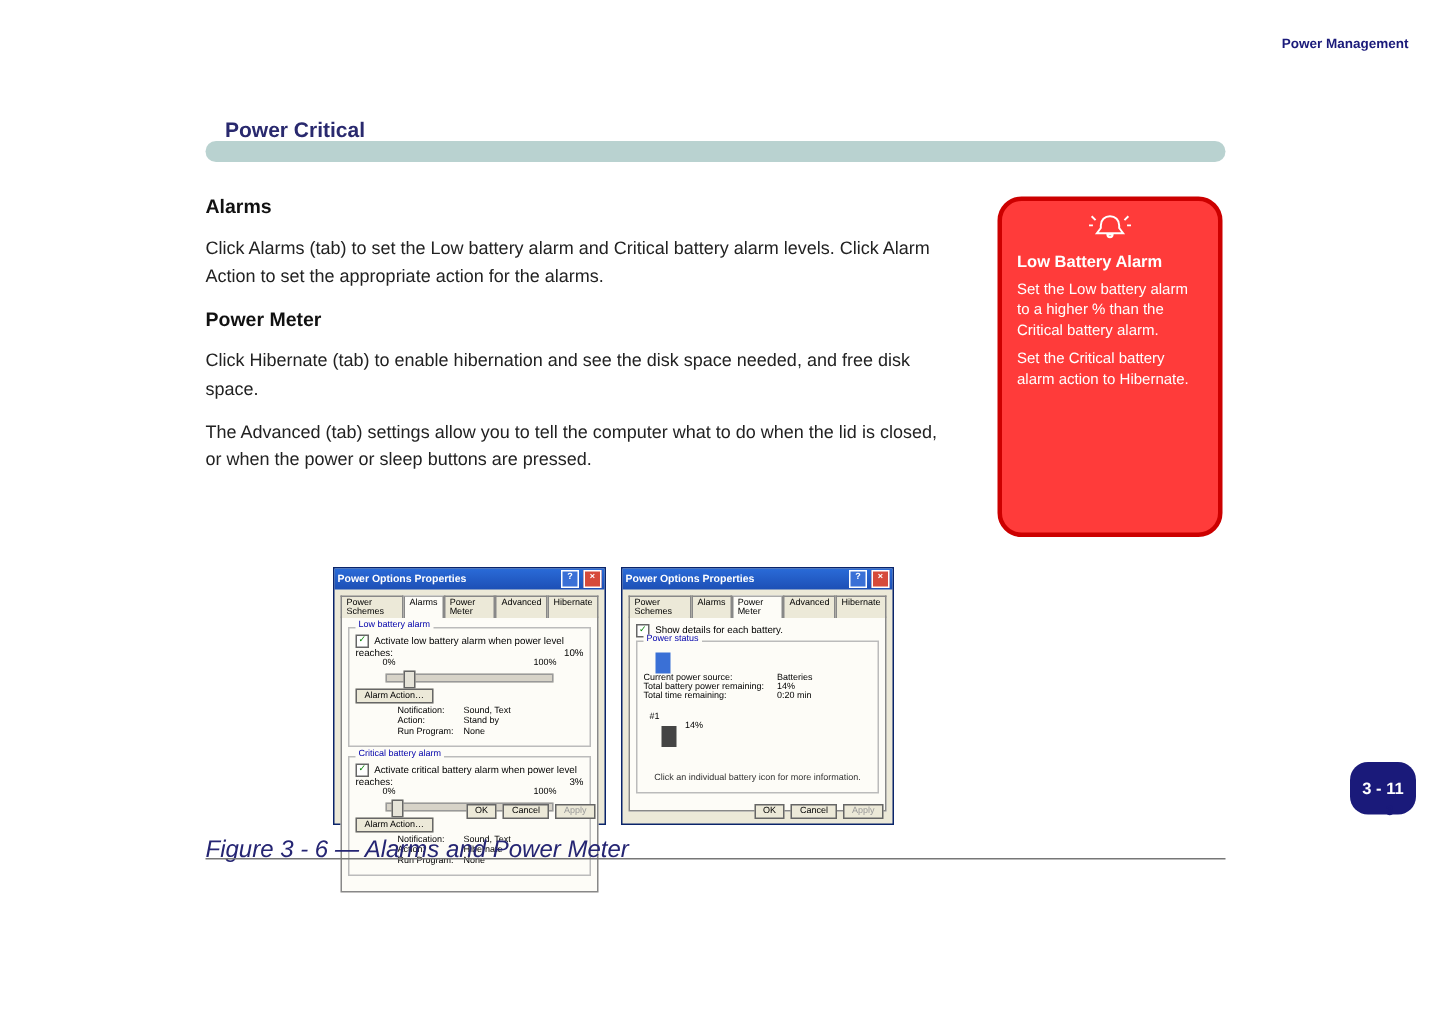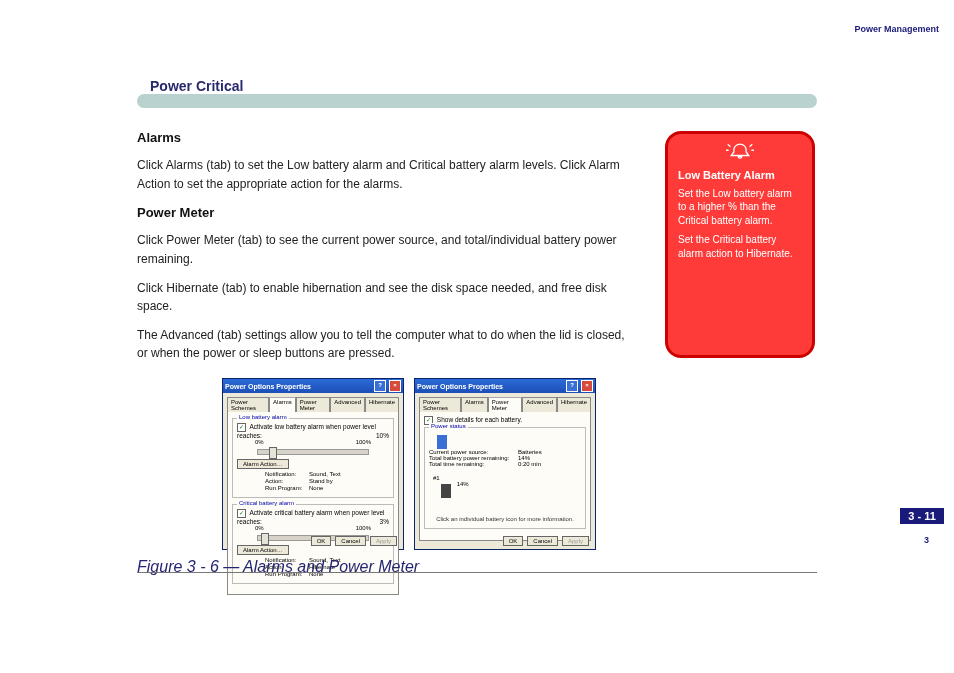--- a/index.html
+++ b/index.html
@@ -41,40 +41,39 @@
   .pm-row{font-size:6px;margin-left:4px}
   .pm-icon{display:inline-block;width:10px;height:14px;background:#3a70d6;margin:3px 4px 0 8px;vertical-align:top}
   .pm-icon.dark{background:#444}
   .pm-grid{display:grid;grid-template-columns:85px 40px;gap:0 4px;font-size:6px;margin-left:26px}
 
   
   .figcap{position:absolute;left:137px;top:558px;font-size:16px;font-style:italic;color:#252573}
   .rule{position:absolute;left:137px;top:572px;width:680px;height:1px;background:#777}
 
   
-  .page-badge{position:absolute;right:10px;top:508px;width:44px;height:16px;background:#1a1a7a;border-radius:0;color:#fff;font-size:11px;font-weight:bold;display:flex;align-items:center;justify-content:center}
+  .page-badge{position:absolute;right:10px;top:508px;width:44px;height:35px;background:#1a1a7a;border-radius:12px;color:#fff;font-size:11px;font-weight:bold;display:flex;align-items:center;justify-content:center}
   .chapter-no{position:absolute;right:25px;top:535px;font-size:9px;color:#1a1a7a;font-weight:bold}
 
   
   .runhead{position:absolute;right:15px;top:24px;font-size:9px;color:#1a1a7a;font-weight:bold;text-align:right;max-width:170px}
 </style>
 </head>
 <body>
 <div class="page">
 
 <div class="runhead">Power Management</div>
 
 <div class="title-bar"></div>
 <div class="title-text">Power Critical</div>
 
 <div class="body-col">
   <h3>Alarms</h3>
   <p>Click Alarms (tab) to set the Low battery alarm and Critical battery alarm levels. Click Alarm Action to set the appropriate action for the alarms.</p>
   <h3>Power Meter</h3>
-  <p>Click Power Meter (tab) to see the current power source, and total/individual battery power remaining.</p>
   <p>Click Hibernate (tab) to enable hibernation and see the disk space needed, and free disk space.</p>
   <p>The Advanced (tab) settings allow you to tell the computer what to do when the lid is closed, or when the power or sleep buttons are pressed.</p>
 </div>
 
 <div class="warning-box">
   <svg class="bell-icon" viewBox="0 0 32 24">
     <path d="M16 3 c-4 0 -7 3 -7 7 v2 l-3 4 h20 l-3 -4 v-2 c0 -4 -3 -7 -7 -7 z M14 17 h4 a2 2 0 0 1 -4 0 z" fill="none" stroke="#fff" stroke-width="1.5"></path>
     <path d="M5 6 l-3 -3 M27 6 l3 -3 M3 10 l-3 0 M29 10 l3 0" stroke="#fff" stroke-width="1.5"></path>
   </svg>
   <div class="wtitle">Low Battery Alarm</div>

